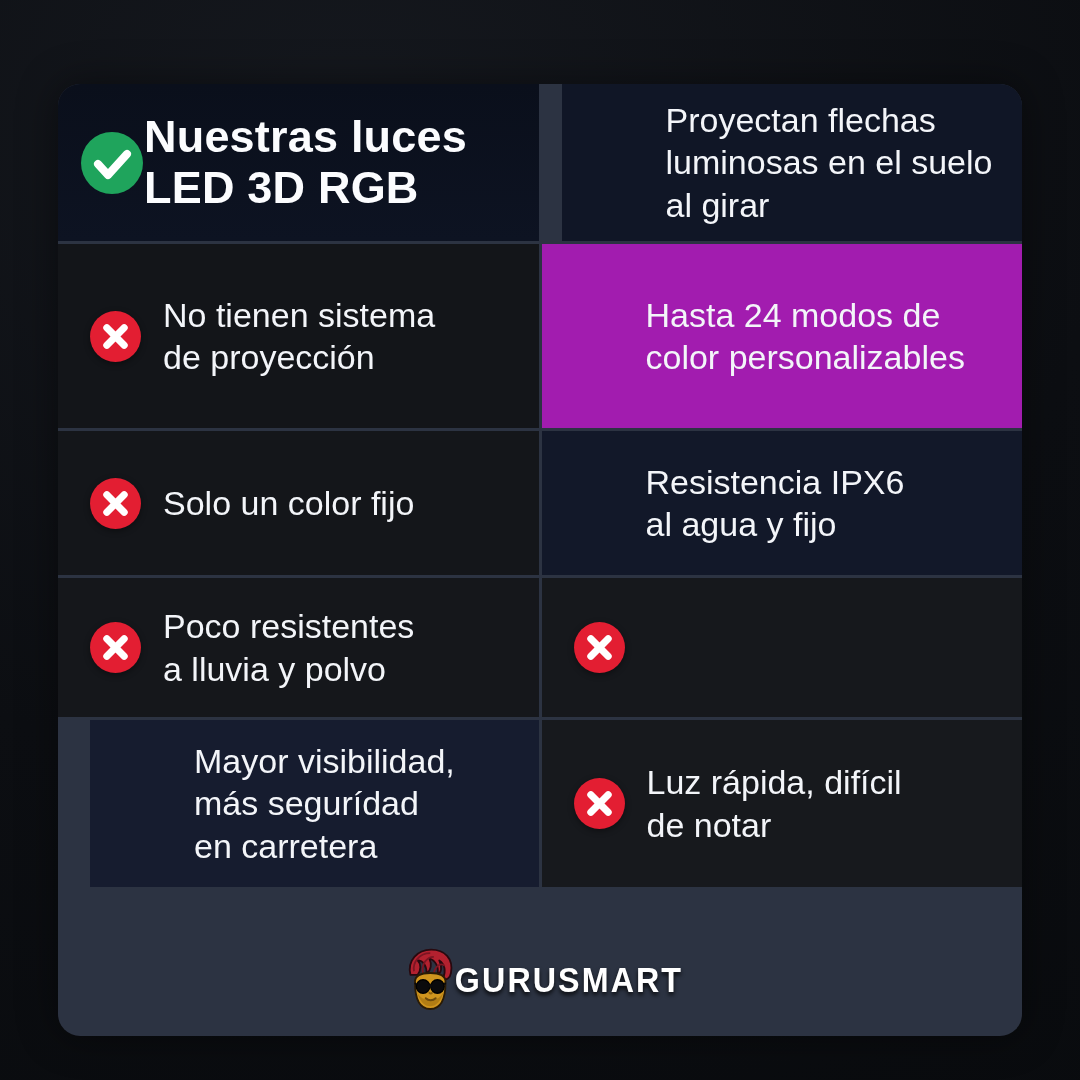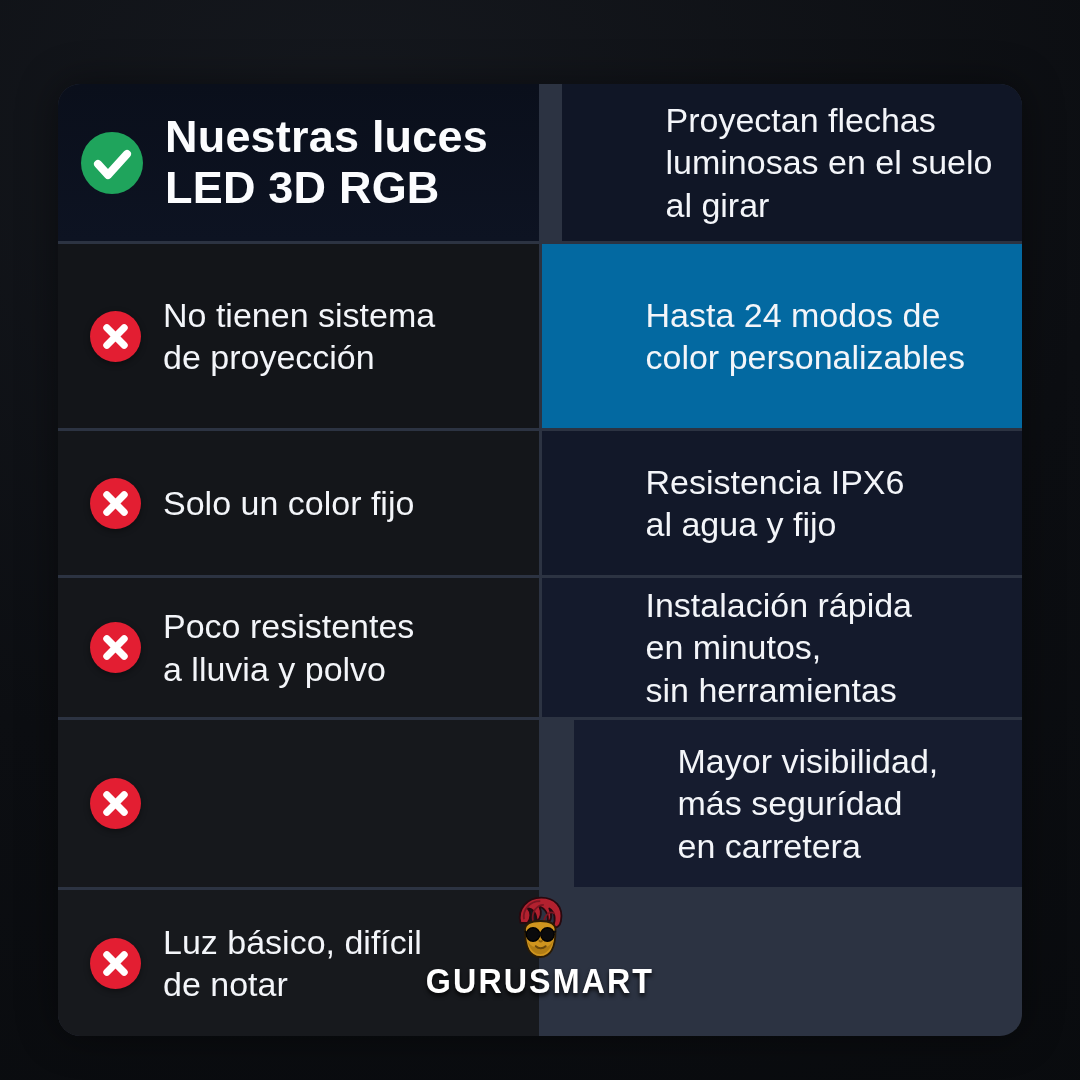--- a/index.html
+++ b/index.html
@@ -18,45 +18,45 @@
     display:grid;
     grid-template-columns:1fr 1fr;
     grid-template-rows:157px 184px 144px 139px 167px 1fr;
     gap:3px;
     box-shadow:0 0 40px rgba(0,0,0,.45);
   }
   .cell{display:flex;align-items:center;color:#f3f5f9;}
   
   .hL{background:linear-gradient(180deg,#0a0f1b,#0d1322);}
   .hR{background:linear-gradient(180deg,#0b0d13,#0e1016);justify-content:center;}
-  .L1{background:#101626;margin-left:20px;} .L2{background:#0369a1;} .L3{background:#121829;}
+  .L1{background:#101626;margin-left:20px;} .L2{background:#a21caf;} .L3{background:#121829;}
   .L4{background:#141a2c;} .L5{background:#161c2f;margin-left:32px;}
   .R1{background:#131519;} .R2{background:#14161a;} .R3{background:#15171b;}
   .R4{background:#16181c;} .R5{background:#17191d;}
 
-  .hL{padding-left:22px;gap:21px;}
+  .hL{padding-left:22px;}
   .head-title{
     font-size:45px;font-weight:700;line-height:1.13;letter-spacing:.2px;
     white-space:pre-line;color:#fbfcfe;
   }
   .head-right{
     font-size:37px;font-weight:600;letter-spacing:.3px;color:#f6f8fb;
   }
   .cell.body-left{padding:10px 18px 10px 104px;}
   .cell.body-right{padding:10px 14px 10px 31px;gap:21px;align-items:center;}
   .body-text{font-size:34px;line-height:1.24;white-space:pre-line;font-weight:400;}
 
   .badge{flex:0 0 auto;display:block;}
   .badge.check{width:64px;height:64px;}
   .badge.cross{width:53px;height:53px;filter:drop-shadow(0 2px 3px rgba(0,0,0,.4));}
 
   
   .brand{
-    position:absolute;left:540px;top:894px;transform:translateX(-50%);
-    display:flex;flex-direction:column;align-items:center;z-index:5;
+    position:absolute;left:540px;top:946px;transform:translateX(-50%);
+    display:flex;flex-direction:row;align-items:center;z-index:5;
   }
   .brand-face{width:58px;height:72px;}
   .brand-name{
     margin-top:-2px;
     font-size:31px;font-weight:700;letter-spacing:2px;color:#ffffff;
     transform:scale(1.04,1.14);
     text-shadow:0 2px 4px rgba(0,0,0,.8);
     font-family:"Liberation Sans","DejaVu Sans",sans-serif;
   }
 </style>
@@ -111,45 +111,40 @@
     <div class="cell body-right R3">
       <svg class="badge cross" viewBox="0 0 52 52">
         <circle cx="26" cy="26" r="25" style="fill: rgb(227, 30, 50);"></circle>
         <line x1="17.5" y1="17.5" x2="34.5" y2="34.5" stroke="#ffffff" stroke-width="7" stroke-linecap="round"></line>
         <line x1="34.5" y1="17.5" x2="17.5" y2="34.5" stroke="#ffffff" stroke-width="7" stroke-linecap="round"></line>
       </svg>
       <div class="body-text">Poco resistentes
 a lluvia y polvo</div>
     </div>
 
-    <div class="cell body-left L4">
-      <div class="body-text">Instalación rápida
-en minutos,
-sin herramientas</div>
-    </div>
     <div class="cell body-right R4">
       <svg class="badge cross" viewBox="0 0 52 52">
         <circle cx="26" cy="26" r="25" style="fill: rgb(227, 30, 50);"></circle>
         <line x1="17.5" y1="17.5" x2="34.5" y2="34.5" stroke="#ffffff" stroke-width="7" stroke-linecap="round"></line>
         <line x1="34.5" y1="17.5" x2="17.5" y2="34.5" stroke="#ffffff" stroke-width="7" stroke-linecap="round"></line>
       </svg>
     </div>
 
     <div class="cell body-left L5">
       <div class="body-text">Mayor visibilidad,
 más segurídad
 en carretera</div>
     </div>
     <div class="cell body-right R5">
       <svg class="badge cross" viewBox="0 0 52 52">
         <circle cx="26" cy="26" r="25" style="fill: rgb(227, 30, 50);"></circle>
         <line x1="17.5" y1="17.5" x2="34.5" y2="34.5" stroke="#ffffff" stroke-width="7" stroke-linecap="round"></line>
         <line x1="34.5" y1="17.5" x2="17.5" y2="34.5" stroke="#ffffff" stroke-width="7" stroke-linecap="round"></line>
       </svg>
-      <div class="body-text">Luz básico, difícil
+      <div class="body-text">Luz rápida, difícil
 de notar</div>
     </div>
 
   </div>
 
   <div class="brand">
     <svg class="brand-face" viewBox="0 0 64 80">
 
       <path d="M10 32 C6 16 18 4 33 4 C48 4 58 14 55 30 C54 36 50 38 46 36
                C50 28 48 20 42 16 C46 24 44 30 40 32 C42 24 38 16 31 14

